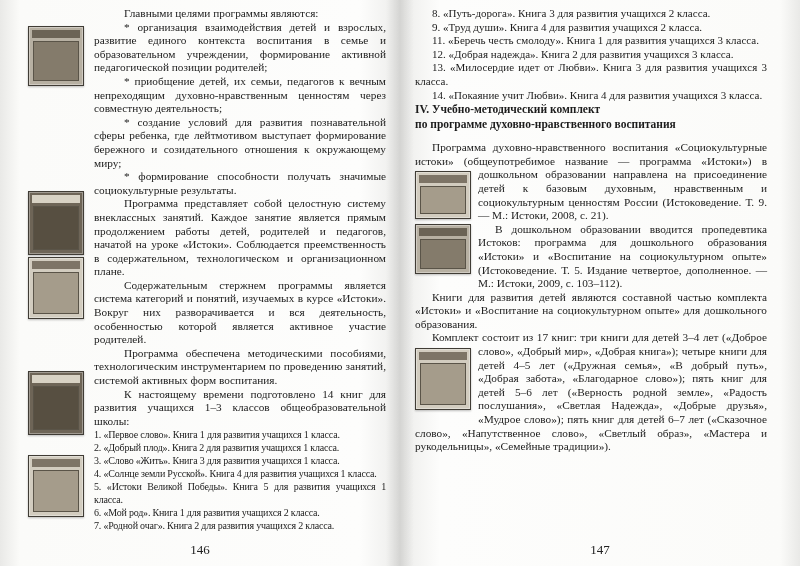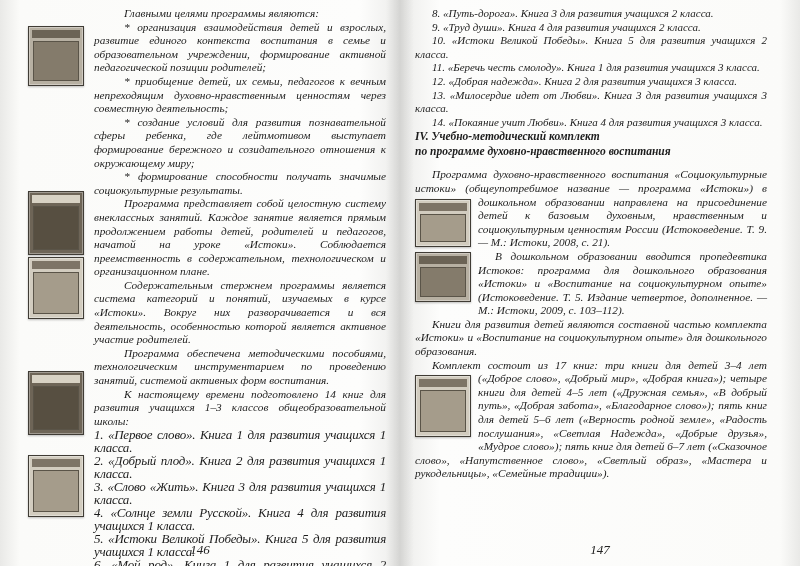--- a/index.html
+++ b/index.html
@@ -8,21 +8,20 @@
     width: 800px; height: 566px; overflow: hidden;
     background: #f0f0ee;
     font-family: "Liberation Serif", "DejaVu Serif", serif;
   }
   .spread {
     position: relative; width: 800px; height: 566px;
     color: #1c1c1c;
     background: linear-gradient(90deg,
       #e9e9e7 0%, #fbfbf9 2.5%, #fdfdfc 45%,
       #ececea 50%, #fdfdfc 55%, #fbfbf9 97.5%, #e9e9e7 100%);
-    font-style: italic;
   }
   .gutter {
     position: absolute; left: 386px; top: 0; width: 28px; height: 100%;
     background: linear-gradient(90deg, rgba(0,0,0,0) 0%, rgba(0,0,0,0.10) 50%, rgba(0,0,0,0) 100%);
     pointer-events: none;
   }
   .page { position: absolute; top: 0; width: 400px; height: 566px; overflow: hidden; }
   .page-left  { left: 0; }
   .page-right { left: 400px; }
 
@@ -31,21 +30,21 @@
     font-size: 11.3px; line-height: 13.6px;
     text-align: justify;
   }
   .left-text  { left: 94px; width: 292px; }
   .right-text { left: 15px; width: 352px; }
 
   p { margin: 0; }
   .ind { text-indent: 30px; }
   .page-right .ind { text-indent: 17px; }
 
-  .book-item { text-indent: 0; font-size: 13px; line-height: 13px; letter-spacing: -0.2px; }
+  .book-item { text-indent: 0; font-size: 10px; line-height: 13px; letter-spacing: -0.2px; }
   .page-right .book-item { font-size: 11px; line-height: 13.6px; letter-spacing: 0; text-indent: 17px; }
 
   .heading {
     font-weight: bold; 
     margin: 0 0 10px; font-size: 11.5px; line-height: 14.5px;
     text-indent: 0;
   }
 
   .page-num {
     position: absolute; bottom: 8px; left: 0; width: 100%;
@@ -124,21 +123,20 @@
       <p class="book-item">7. «Родной очаг». Книга 2 для развития учащихся 2 класса.</p>
     </div>
 
     <div class="page-num">146</div>
   </section>
 
   <section class="page page-right">
     <div class="text-col right-text">
       <p class="book-item">8. «Путь-дорога». Книга 3 для развития учащихся 2 класса.</p>
       <p class="book-item">9. «Труд души». Книга 4 для развития учащихся 2 класса.</p>
-      <p class="book-item">10. «Истоки Великой Победы». Книга 5 для развития учащихся 2 класса.</p>
       <p class="book-item">11. «Беречь честь смолоду». Книга 1 для развития учащихся 3 класса.</p>
       <p class="book-item">12. «Добрая надежда». Книга 2 для развития учащихся 3 класса.</p>
       <p class="book-item">13. «Милосердие идет от Любви». Книга 3 для развития учащихся 3 класса.</p>
       <p class="book-item">14. «Покаяние учит Любви». Книга 4 для развития учащихся 3 класса.</p>
 
       <div class="heading">
         <div class="h-line">IV. Учебно-методический комплект</div>
         <div class="h-line">по программе духовно-нравственного воспитания</div>
       </div>
 

